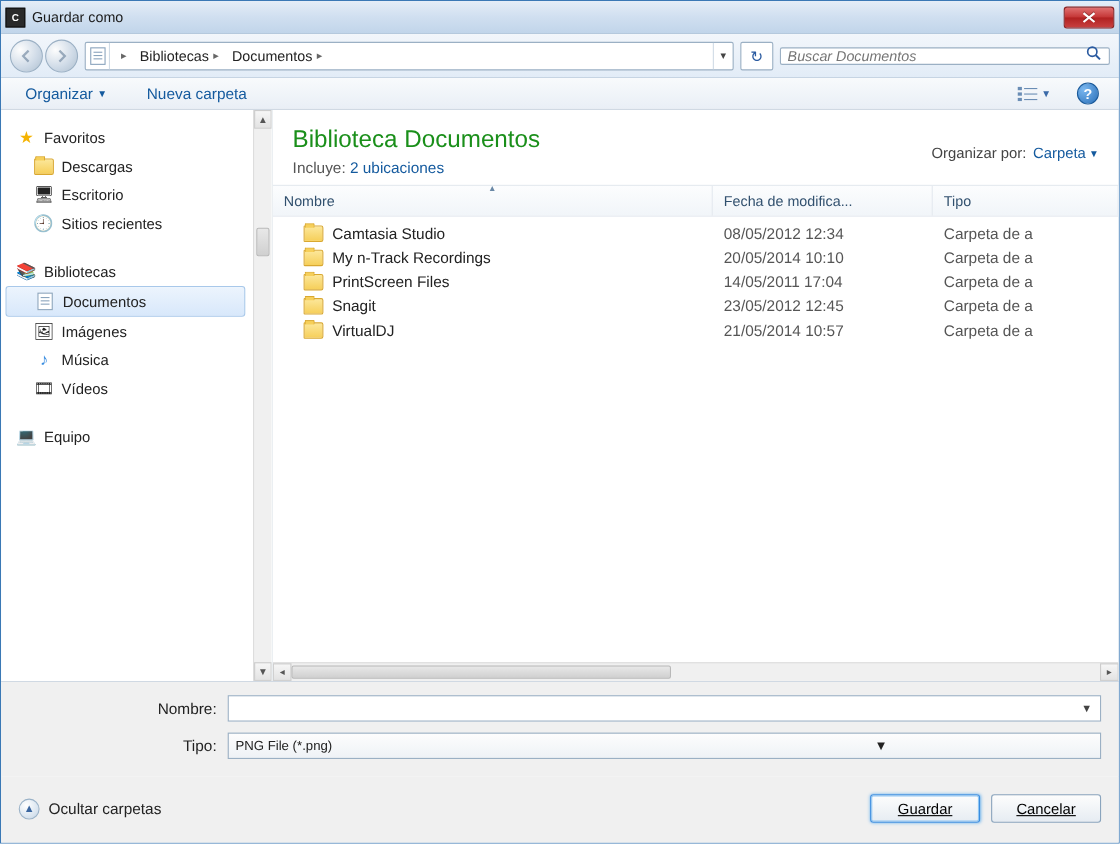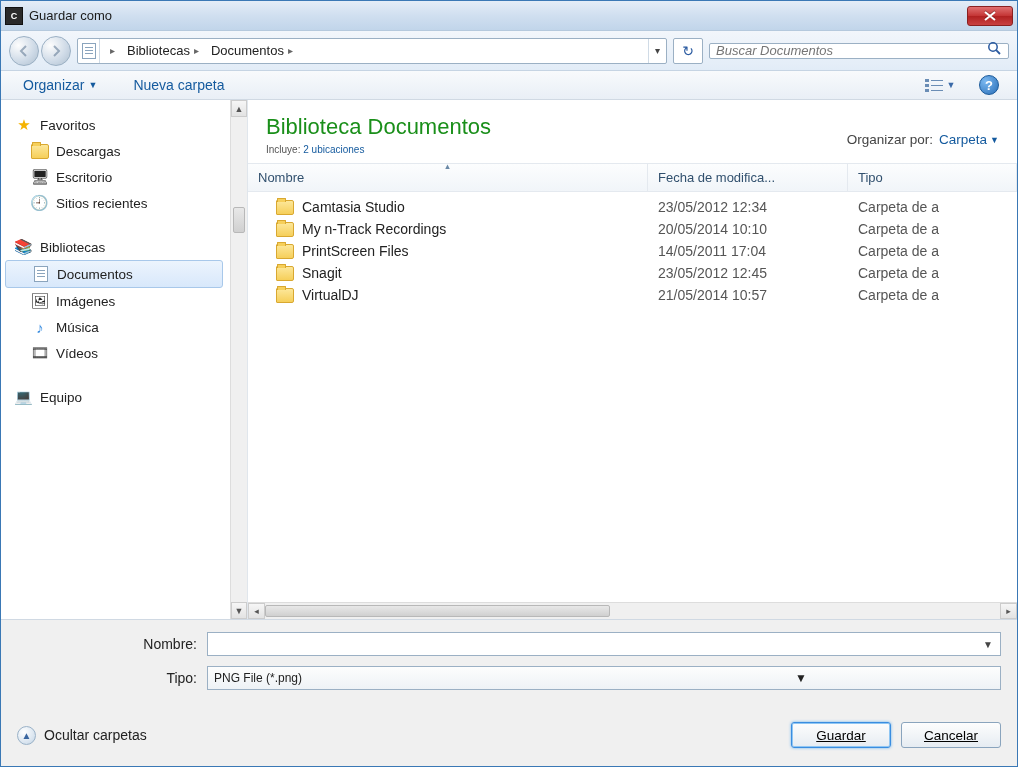--- a/index.html
+++ b/index.html
@@ -52,21 +52,21 @@
 .tree-item { display:flex; align-items:center; gap:7px; padding: 4px 6px 4px 30px; cursor:pointer; white-space:nowrap; }
 .tree-item.root { padding-left: 14px; }
 .tree-item.selected { background: linear-gradient(to bottom, #ecf4fd, #d8e8fb); border:1px solid #a8c8ea; border-radius:3px; margin: 0 4px; padding-left: 26px; }
 .ico { width:18px; height:18px; display:inline-flex; align-items:center; justify-content:center; font-size:15px; }
 
 .divider-v { width:1px; background:#e0e6ec; }
 
 .main { flex:1; display:flex; flex-direction:column; background:#fff; overflow:hidden; }
 .lib-header { padding: 14px 18px 8px 18px; display:flex; align-items:flex-start;justify-content:space-between; }
 .lib-title { font-size: 22px; color:#1a8f1a; font-weight:400; }
-.lib-sub { font-size: 10px; color:#555; margin-top:4px; }
+.lib-sub { font-size: 14px; color:#555; margin-top:4px; }
 .lib-sub .link { color:#145a9e; cursor:pointer; }
 .lib-org { margin-left:auto; font-size:13.5px; display:flex; align-items:center; gap:6px; padding-top:18px; }
 .lib-org .lbl { color:#444; }
 .lib-org .val { color:#145a9e; cursor:pointer; display:flex; align-items:center; gap:3px; }
 
 .col-headers { display:flex; border-top:1px solid #e4e9ef; border-bottom:1px solid #e4e9ef; background:linear-gradient(#fcfdfe,#f1f5f9); font-size:13px; color:#31506e; }
 .col-headers .ch { padding: 6px 10px; border-right:1px solid #e4e9ef; cursor:pointer; overflow:hidden; text-overflow:ellipsis; white-space:nowrap; }
 .ch-name { width: 400px; position:relative; }
 .ch-name .sort { position:absolute; left:50%; top:-3px; transform:translateX(-50%); font-size:9px; color:#6a88a6; }
 .ch-date { width: 200px; }
@@ -282,21 +282,21 @@
         <div class="ch ch-date">Fecha de modifica...</div>
         <div class="ch ch-type">Tipo</div>
       </div>
 
       <div class="file-list" id="file-list">
           <div class="file-row">
             <div class="c-name">
               <span class="folder-ico"></span>
               <span>Camtasia Studio</span>
             </div>
-            <div class="c-date">23/05/2012 12:34</div>
+            <div class="c-date">08/05/2012 12:34</div>
             <div class="c-type">Carpeta de a</div>
           </div>
           <div class="file-row">
             <div class="c-name">
               <span class="folder-ico"></span>
               <span>My n-Track Recordings</span>
             </div>
             <div class="c-date">20/05/2014 10:10</div>
             <div class="c-type">Carpeta de a</div>
           </div>

